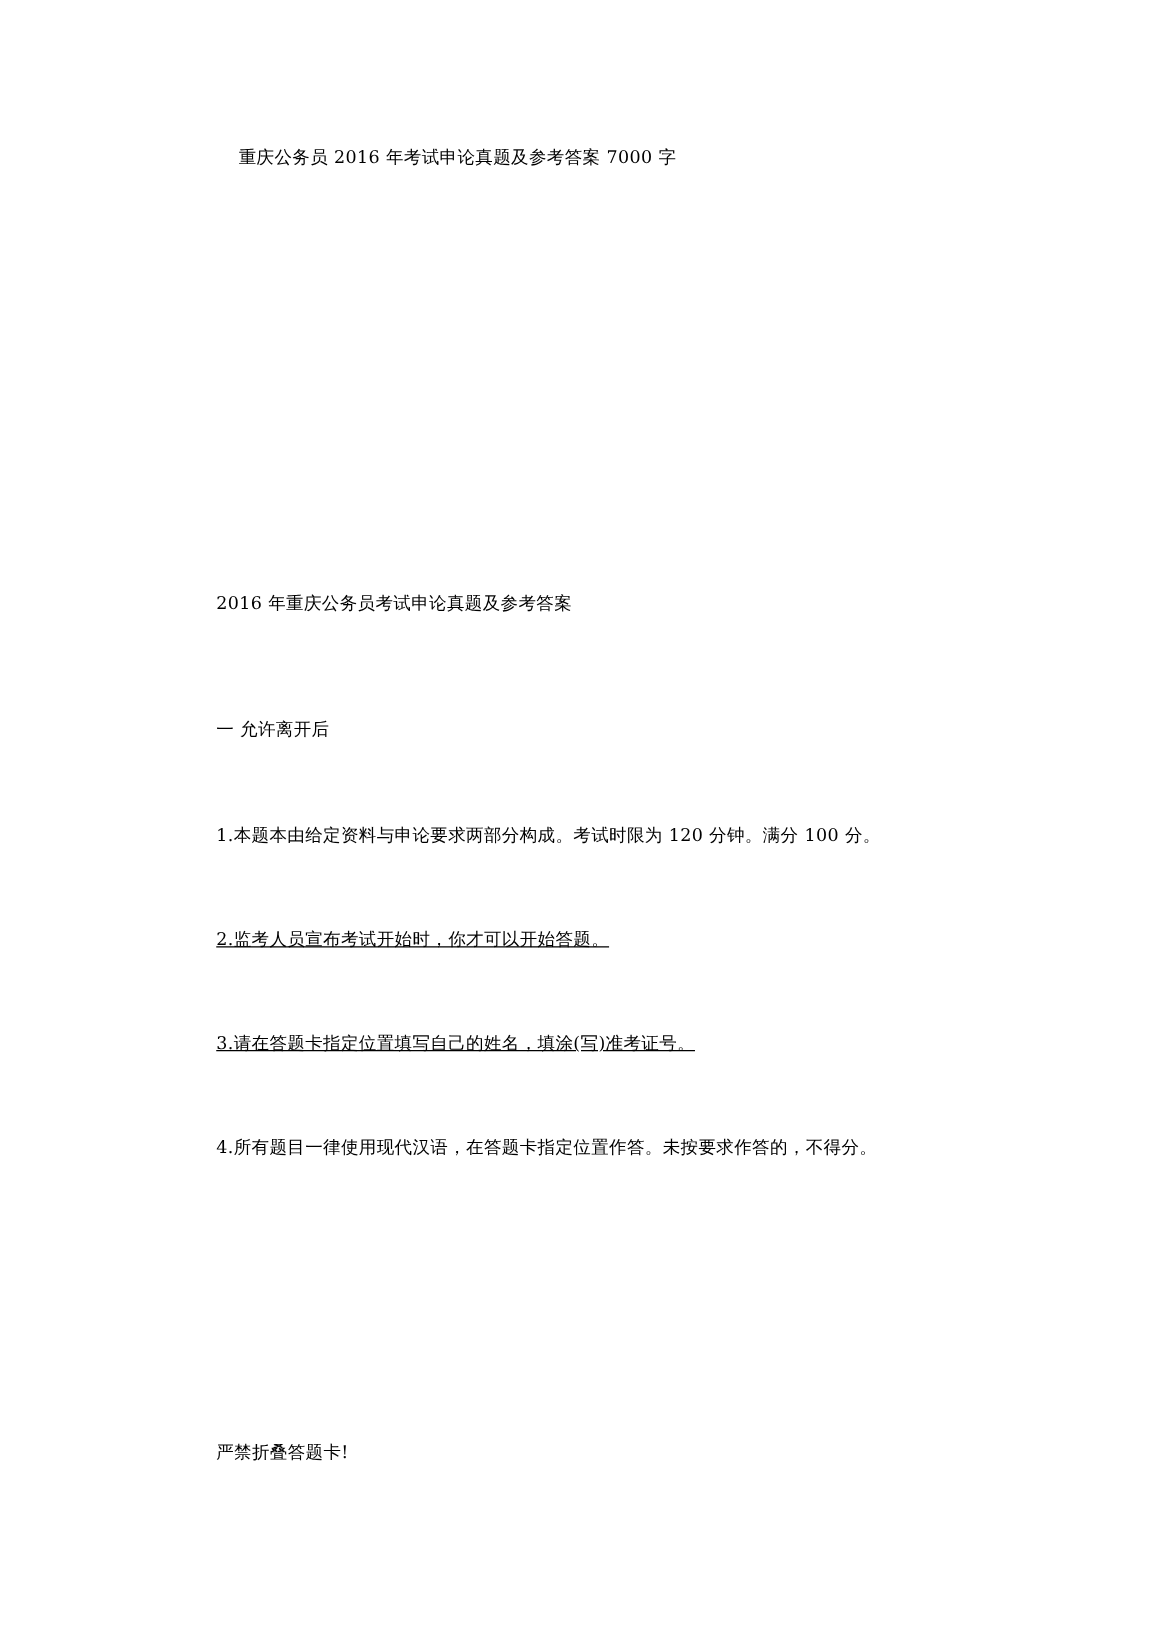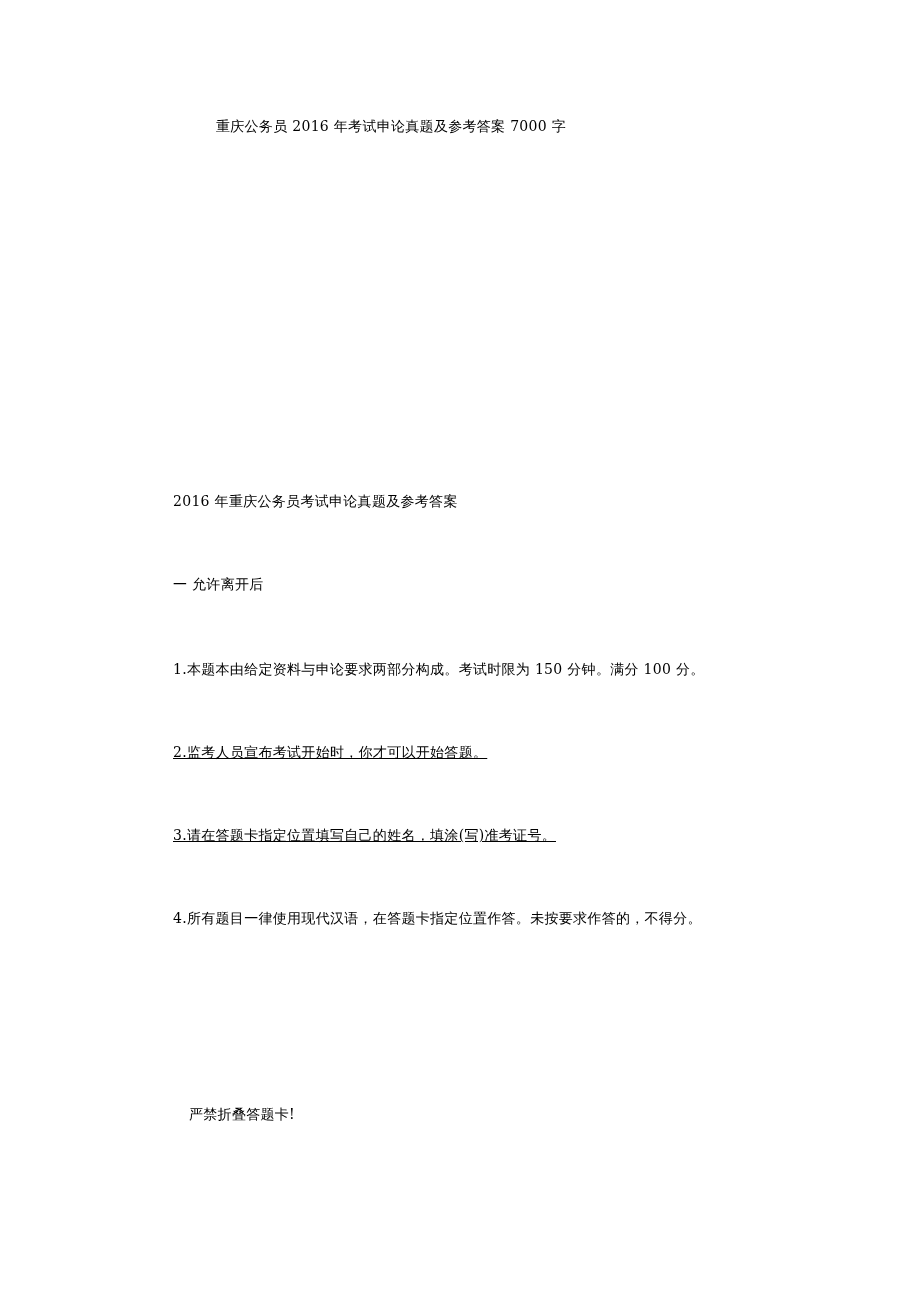--- a/index.html
+++ b/index.html
@@ -1,37 +1,37 @@
 <!DOCTYPE html>
 <html><head>
 <meta charset="utf-8">
 <style>
   html, body { margin: 0; padding: 0; background: #ffffff; }
   body { width: 920px; height: 1302px; position: relative; overflow: hidden;
          font-family: "DejaVu Serif", "Liberation Serif", serif; color: #000; }
   .page { position: absolute; left: 0; top: 0; width: 920px; height: 1302px; }
   .line { position: absolute; font-size: 14px; line-height: 20px; white-space: nowrap; letter-spacing: 0.3px; }
-  .title { left: 0; width: 732px; text-align: center; top: 116px; margin-left: 25px; }
+  .title { left: 0; width: 732px; text-align: center; top: 116px; }
   .para { position: absolute; left: 140px; width: 640px; font-size: 14px; line-height: 30px; letter-spacing: 0.3px; text-indent: 33px; }
   .indent { left: 173px; }
 </style>
 </head>
 <body>
 
 <div class="page">
   <div class="line title">重庆公务员 2016 年考试申论真题及参考答案 7000 字</div>
 
 
-  <div class="line indent" style="top:491px;">2016 年重庆公务员考试申论真题及参考答案</div>
+  <div class="line indent" style="top:473px;">2016 年重庆公务员考试申论真题及参考答案</div>
 
   <div class="line indent" style="top:574px;">一  允许离开后</div>
 
-  <div class="line indent" style="top:659px;">1.本题本由给定资料与申论要求两部分构成。考试时限为 150 分钟。满分 100 分。</div>
+  <div class="line indent" style="top:659px;">1.本题本由给定资料与申论要求两部分构成。考试时限为 120 分钟。满分 100 分。</div>
 
   <div class="line indent" style="top:742px;text-decoration:underline;">2.监考人员宣布考试开始时，你才可以开始答题。</div>
 
   <div class="line indent" style="top:825px;text-decoration:underline;">3.请在答题卡指定位置填写自己的姓名，填涂(写)准考证号。</div>
 
   <div class="line indent" style="top:908px;">4.所有题目一律使用现代汉语，在答题卡指定位置作答。未按要求作答的，不得分。</div>
 
 
-  <div class="line indent" style="top:1104px;margin-left:16px;">严禁折叠答题卡!</div>
+  <div class="line indent" style="top:1152px;">严禁折叠答题卡!</div>
 </div>
 
 </body></html>

